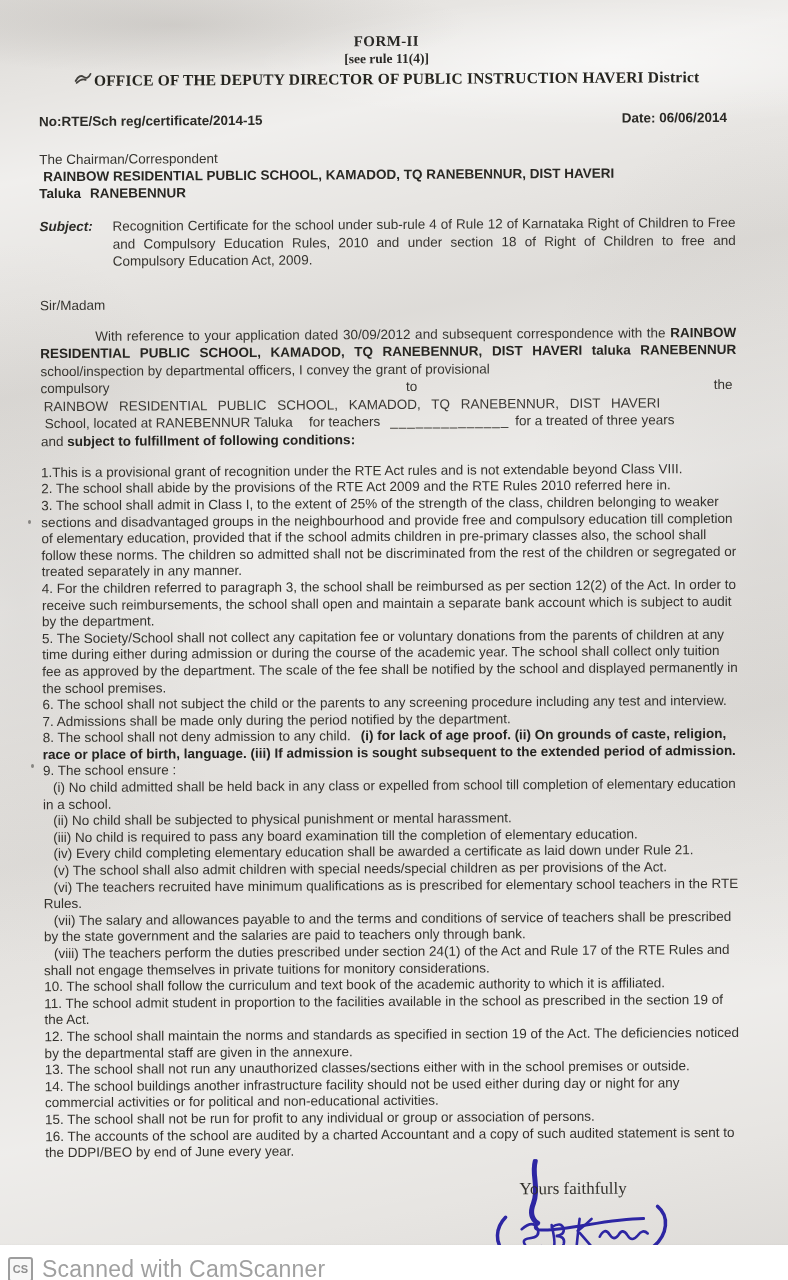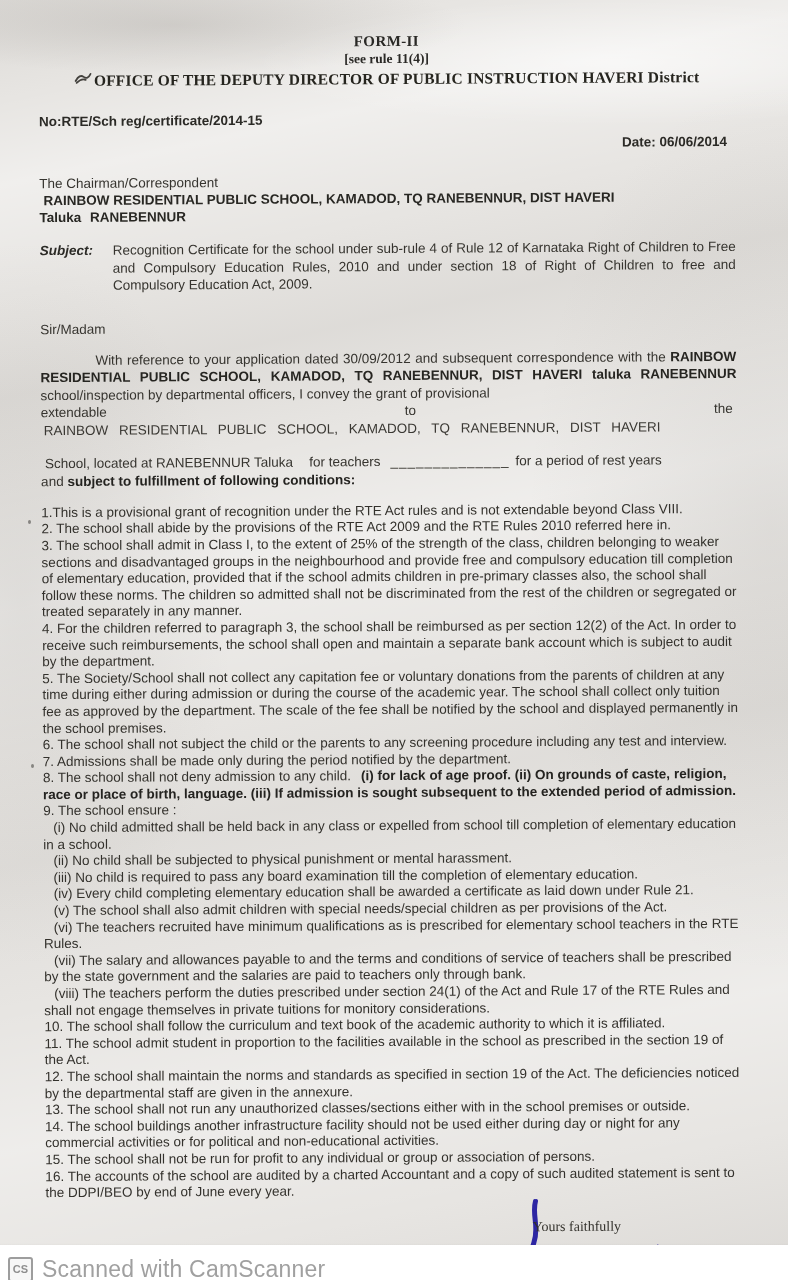--- a/index.html
+++ b/index.html
@@ -34,49 +34,49 @@
   .serif{font-family:"Liberation Serif","DejaVu Serif",serif;}
   .bold{font-weight:bold;}
   .center{text-align:center;}
 
   .form-title{font-size:15px;line-height:18px;letter-spacing:.4px;color:#2a2926;}
   .rule-line{font-size:13.5px;line-height:17px;color:#2a2926;position:relative;}
   .office-title{font-size:15.5px;line-height:24px;letter-spacing:.2px;color:#26251f;white-space:nowrap;}
   .pen-mark{vertical-align:2px;margin-right:2px;}
 
   .ref-row{display:flex;justify-content:space-between;margin-top:20px;font-size:13.5px;font-weight:bold;line-height:18px;color:#2b2a26;}
-  .ref-row .date{margin-right:8px;margin-top:24px;}
+  .ref-row .date{margin-right:8px;}
 
   .addressee{margin-top:20px;font-size:13.5px;line-height:17px;}
   .addressee .name{font-weight:bold;padding-left:4px;color:#282723;}
   .addressee .taluka{font-weight:bold;word-spacing:5px;color:#282723;}
 
   .subject-row{display:flex;margin-top:16px;font-size:13.5px;line-height:17.6px;}
   .subject-label{font-weight:bold;width:73px;flex-shrink:0;color:#2b2a26;font-style:italic;}
   .subject-text{flex:1;text-align:justify;}
 
   .salutation{margin-top:26px;font-size:13.5px;line-height:17px;}
 
   .para1{margin-top:14px;font-size:13.5px;line-height:17.5px;text-align:justify;text-indent:55px;}
   .para1 b{color:#262521;}
   .spread-line{display:flex;justify-content:space-between;font-size:13.5px;line-height:17.5px;padding-right:4px;}
   .school-line{font-size:13.5px;line-height:17.5px;word-spacing:7px;padding-left:3px;color:#3a3833;}
   .located-line{display:flex;font-size:13.5px;line-height:18px;padding-left:4px;align-items:baseline;}
   .located-line .gap1{margin-left:16px;}
-  .blank{letter-spacing:1px;margin:16px 6px 0 10px;color:#4a4843;}
+  .blank{letter-spacing:1px;margin:0 6px 0 10px;color:#4a4843;}
   .and-line{font-size:13.5px;line-height:17.5px;}
   .and-line b{color:#242320;}
 
   .conditions{margin-top:14px;font-size:13.5px;line-height:16.6px;color:#33312c;}
   .conditions p{margin:0;}
   .conditions p.sub{text-indent:10px;}
   .b8{font-weight:bold;color:#242320;margin-left:10px;}
 
   .closing{position:relative;height:115px;}
-  .yours{position:absolute;left:487px;top:20px;font-size:14px;color:#33312c;}
+  .yours{position:absolute;left:474px;top:20px;font-size:17px;color:#33312c;}
   .signature-svg{position:absolute;left:446px;top:0;}
   .designation{position:absolute;left:382px;top:90px;font-size:15px;color:#2f2d28;transform:rotate(-1.2deg);letter-spacing:.3px;white-space:nowrap;}
 
   .speck{position:absolute;width:3px;height:4px;border-radius:50%;background:rgba(62,60,56,.55);}
   .speck.s1{left:28px;top:520px;}
   .speck.s2{left:31px;top:764px;}
 
   .bottom-shade{position:absolute;bottom:0;left:0;right:0;height:14px;
     background:linear-gradient(to bottom, rgba(118,115,110,0), rgba(118,115,110,.30));}
   .edge-shadow{position:absolute;bottom:0;right:0;width:470px;height:7px;
@@ -120,32 +120,32 @@
     <div class="subject-row">
       <span class="subject-label">Subject:</span>
       <span class="subject-text">Recognition Certificate for the school under sub-rule 4 of Rule 12 of Karnataka Right of Children to Free and Compulsory Education Rules, 2010 and under section 18 of Right of Children to free and Compulsory Education Act, 2009.</span>
     </div>
 
     <div class="salutation">Sir/Madam</div>
 
     <div class="para1"><span>With reference to your application dated 30/09/2012 and subsequent correspondence with the </span><b>RAINBOW RESIDENTIAL PUBLIC SCHOOL, KAMADOD, TQ RANEBENNUR, DIST HAVERI taluka RANEBENNUR</b><span> school/inspection by departmental officers, I convey the grant of provisional</span></div>
 
     <div class="spread-line">
-      <span>extendable</span>
+      <span>compulsory</span>
       <span>to</span>
       <span>the</span>
     </div>
 
     <div class="school-line">RAINBOW RESIDENTIAL PUBLIC SCHOOL, KAMADOD, TQ RANEBENNUR, DIST HAVERI</div>
 
     <div class="located-line">
       <span>School, located at RANEBENNUR Taluka</span>
       <span class="gap1">for teachers</span>
       <span class="blank">______________</span>
-      <span>for a period of rest years</span>
+      <span>for a treated of three years</span>
     </div>
 
     <div class="and-line"><span>and </span><b>subject to fulfillment of following conditions:</b></div>
 
     <div class="conditions">
       <p>1.This is a provisional grant of recognition under the RTE Act rules and is not extendable beyond Class VIII.</p>
       <p>2. The school shall abide by the provisions of the RTE Act 2009 and the RTE Rules 2010 referred here in.</p>
       <p>3. The school shall admit in Class I, to the extent of 25% of the strength of the class, children belonging to weaker sections and disadvantaged groups in the neighbourhood and provide free and compulsory education till completion of elementary education, provided that if the school admits children in pre-primary classes also, the school shall follow these norms. The children so admitted shall not be discriminated from the rest of the children or segregated or treated separately in any manner.</p>
       <p>4. For the children referred to paragraph 3, the school shall be reimbursed as per section 12(2) of the Act. In order to receive such reimbursements, the school shall open and maintain a separate bank account which is subject to audit by the department.</p>
       <p>5. The Society/School shall not collect any capitation fee or voluntary donations from the parents of children at any time during either during admission or during the course of the academic year. The school shall collect only tuition fee as approved by the department. The scale of the fee shall be notified by the school and displayed permanently in the school premises.</p>

